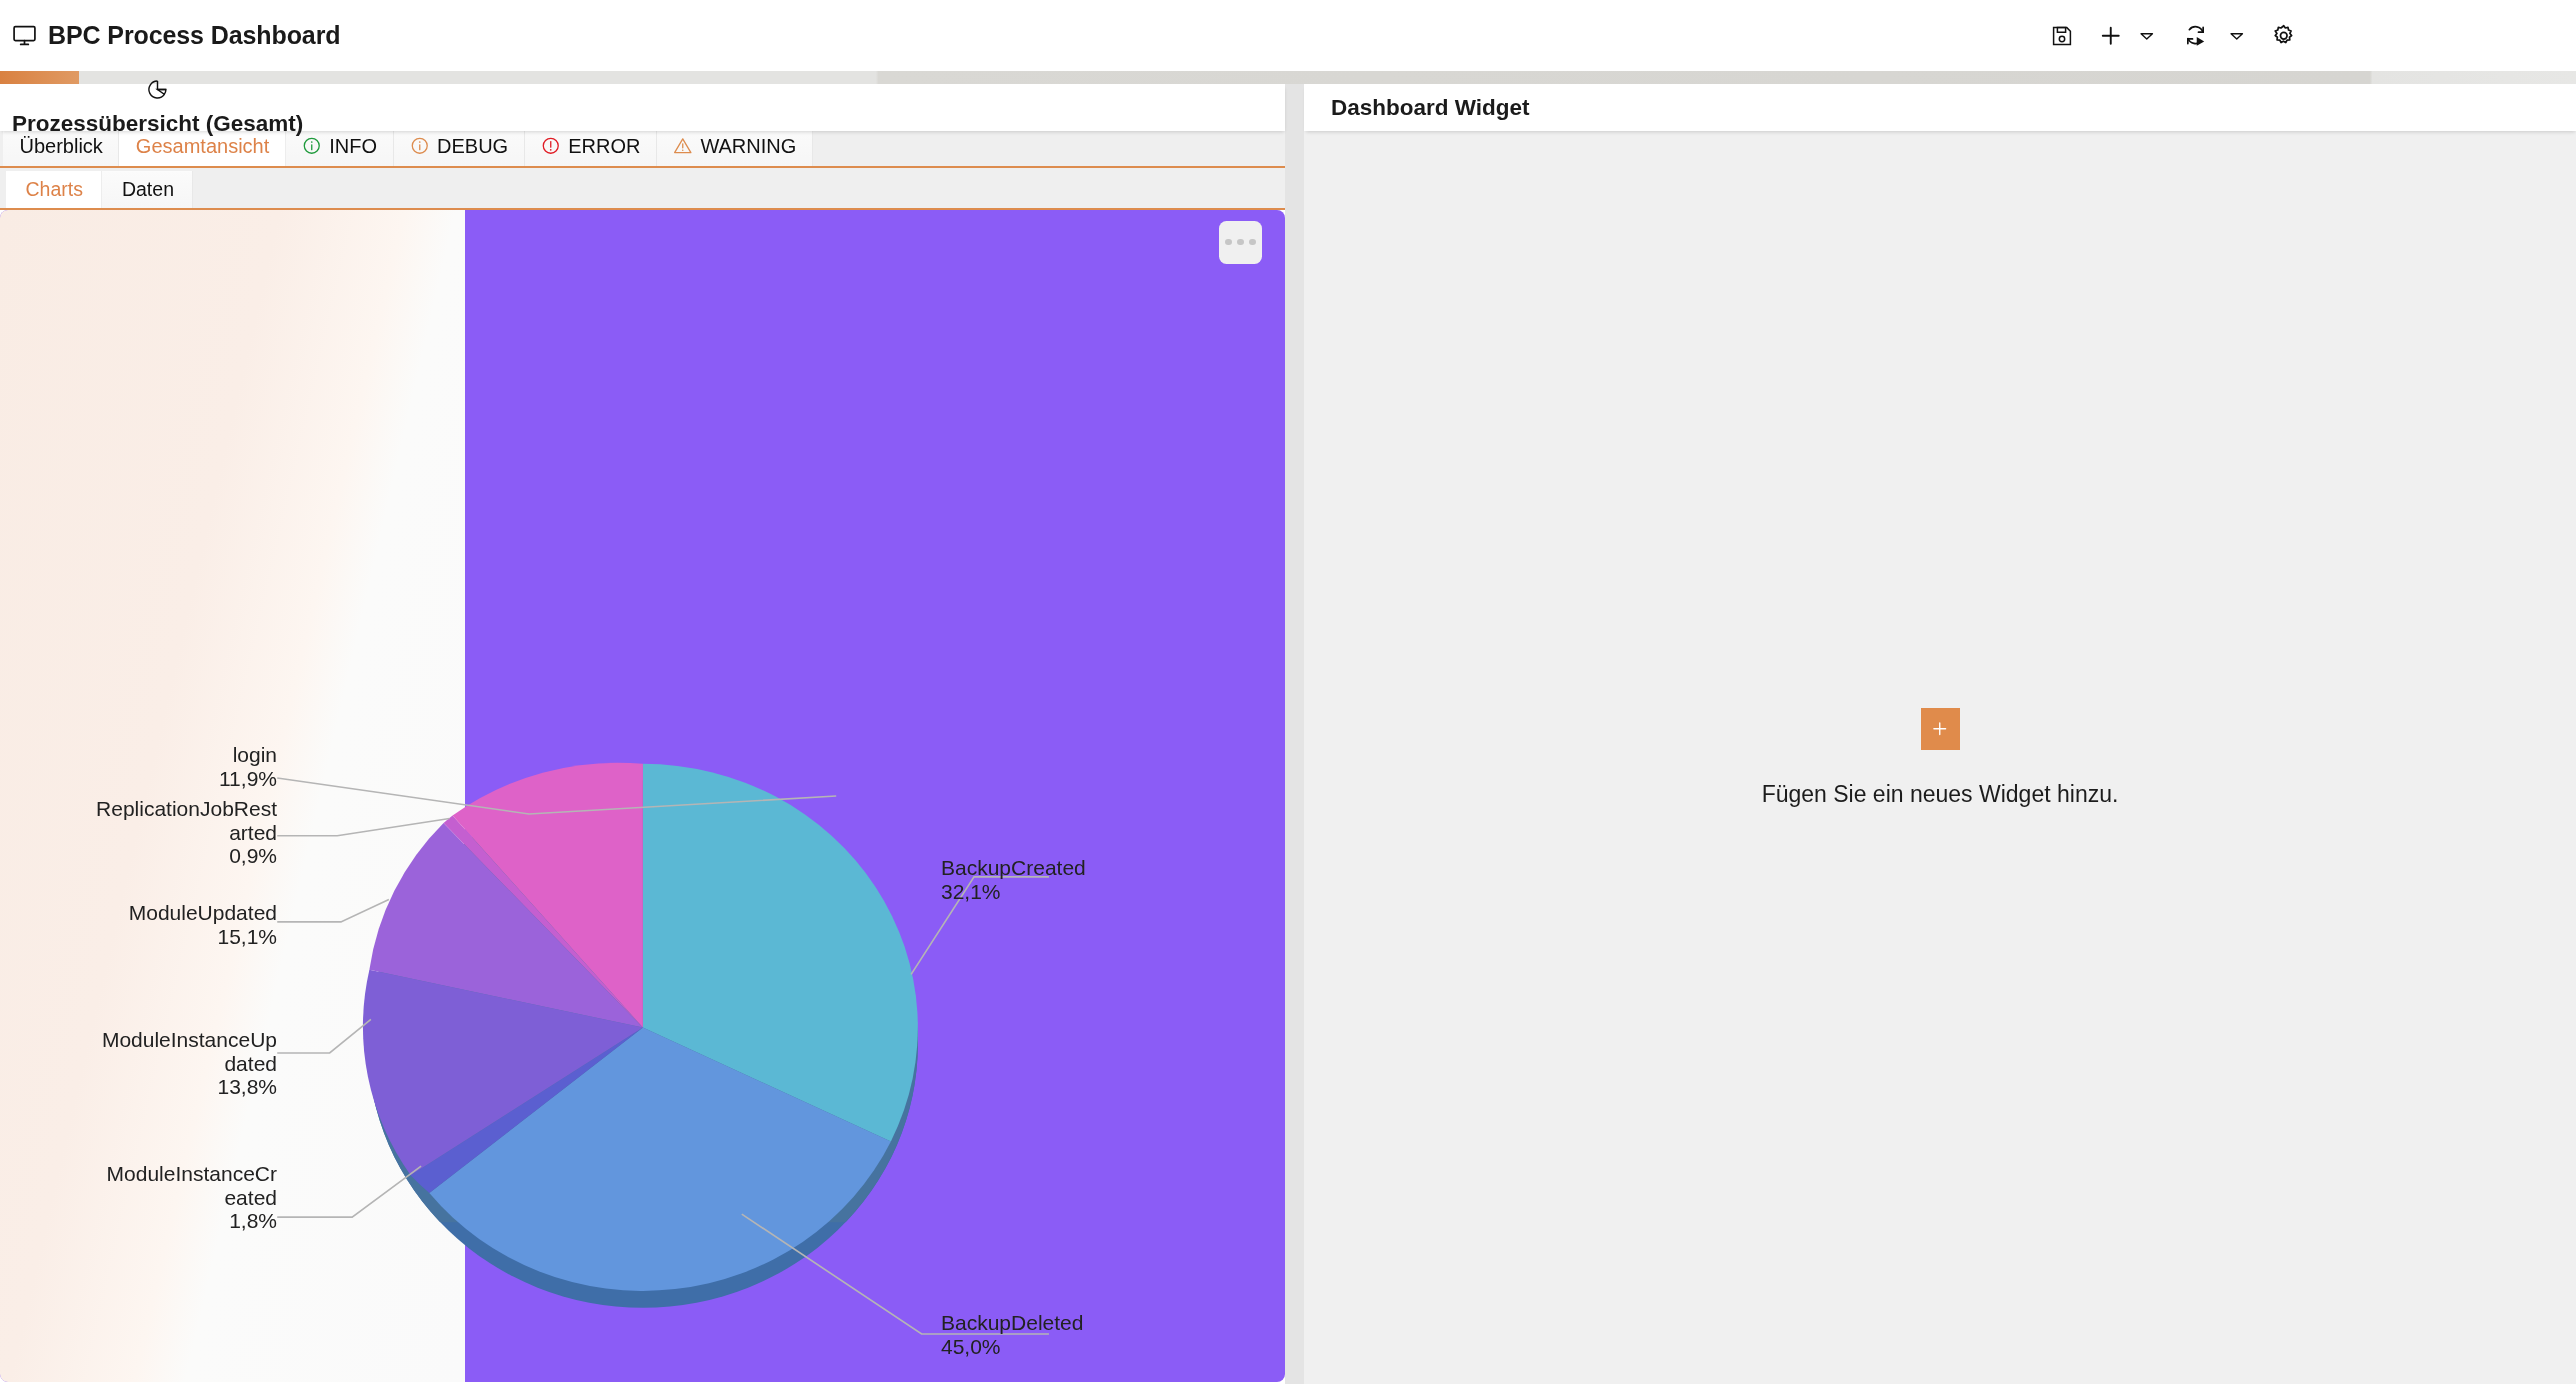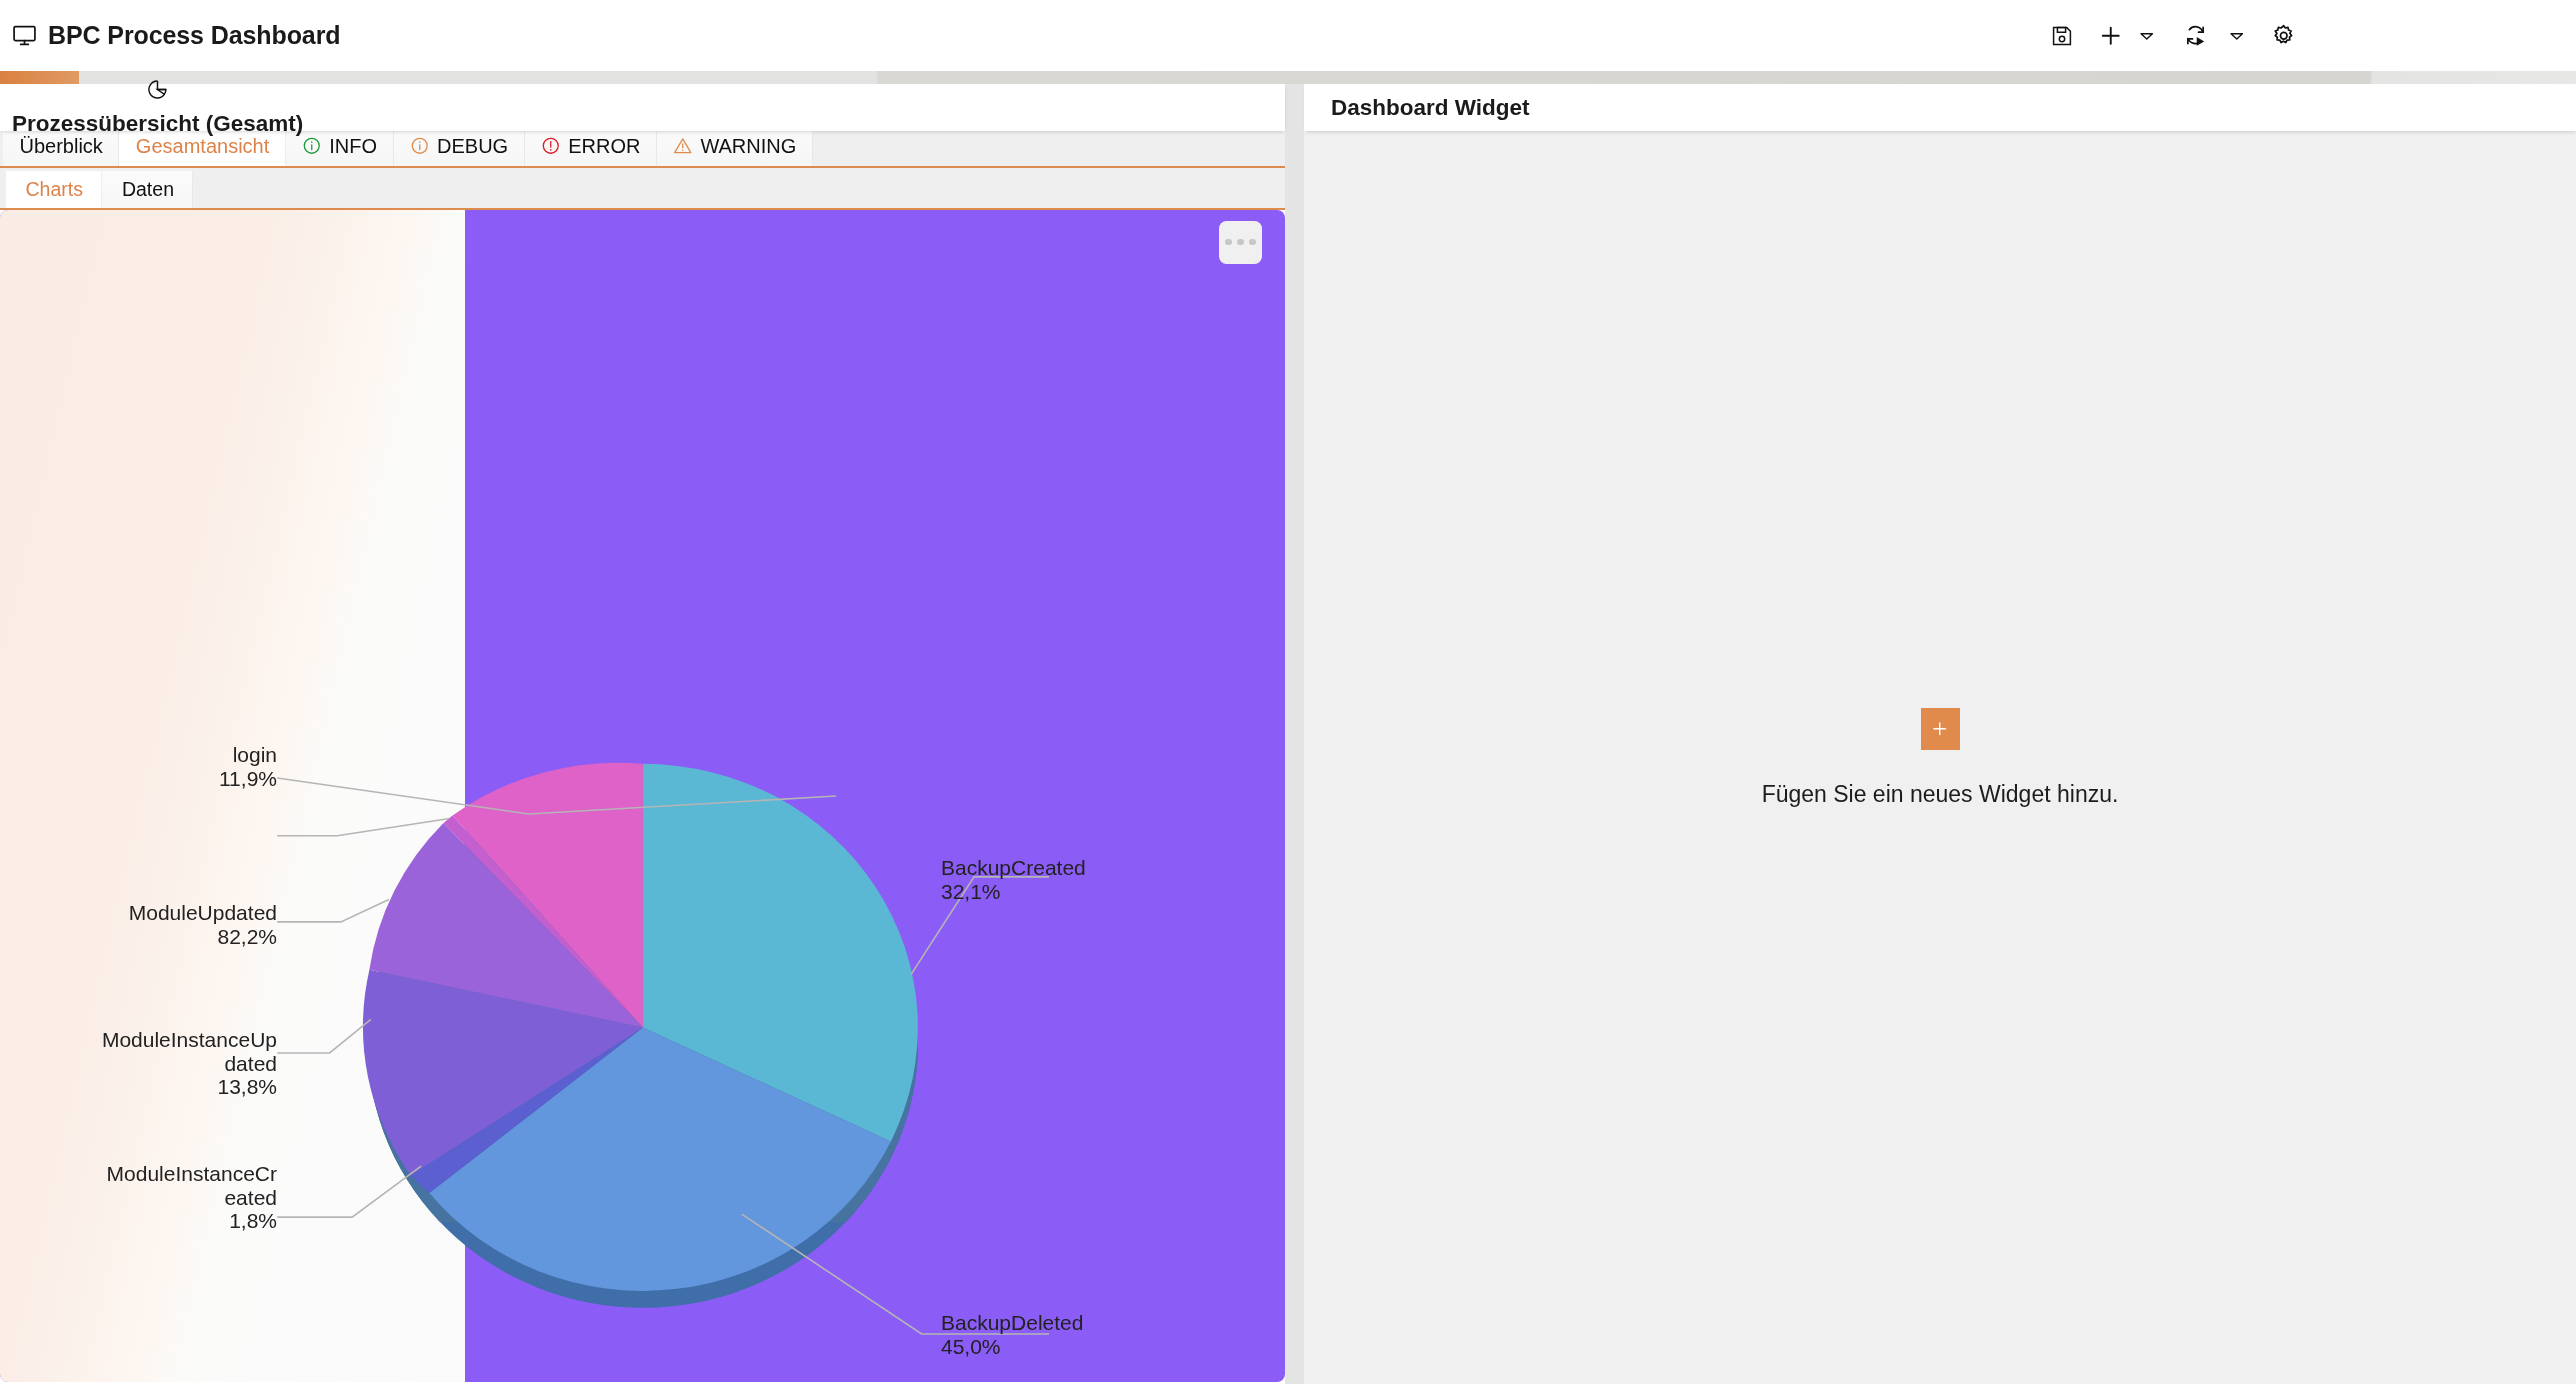--- a/index.html
+++ b/index.html
@@ -274,22 +274,25 @@
           <path d="M 519 920 L 455 950 L 370 950"></path>
           <path d="M 495 1080 L 440 1125 L 370 1125"></path>
           <path d="M 562 1276 L 470 1344 L 370 1344"></path>
           <path d="M1216 1020 L1300 890 L1400 890"></path>
           <path d="M 990 1340 L1230 1500 L1400 1500"></path>
         </g>
       </svg>
 
       <div class="lbl l" style="left:90px;top:533px;width:187px;">login
 11,9%</div>
+      <div class="lbl l" style="left:52px;top:587px;width:225px;">ReplicationJobRest
+arted
+0,9%</div>
       <div class="lbl l" style="left:67px;top:691px;width:210px;">ModuleUpdated
-82,2%</div>
+15,1%</div>
       <div class="lbl l" style="left:52px;top:818px;width:225px;">ModuleInstanceUp
 dated
 13,8%</div>
       <div class="lbl l" style="left:52px;top:952px;width:225px;">ModuleInstanceCr
 eated
 1,8%</div>
       <div class="lbl r" style="left:941px;top:646px;width:247px;">BackupCreated
 32,1%</div>
       <div class="lbl r" style="left:941px;top:1101px;width:247px;">BackupDeleted
 45,0%</div>

